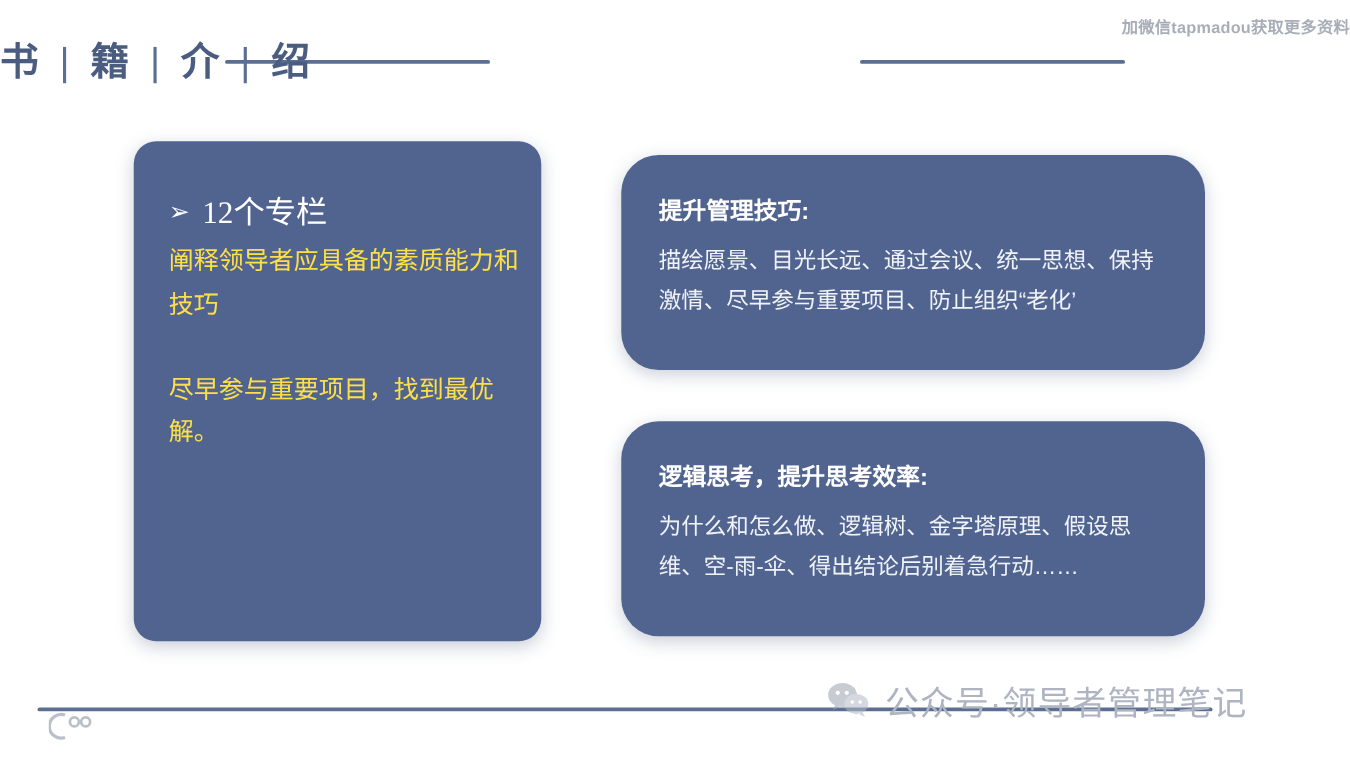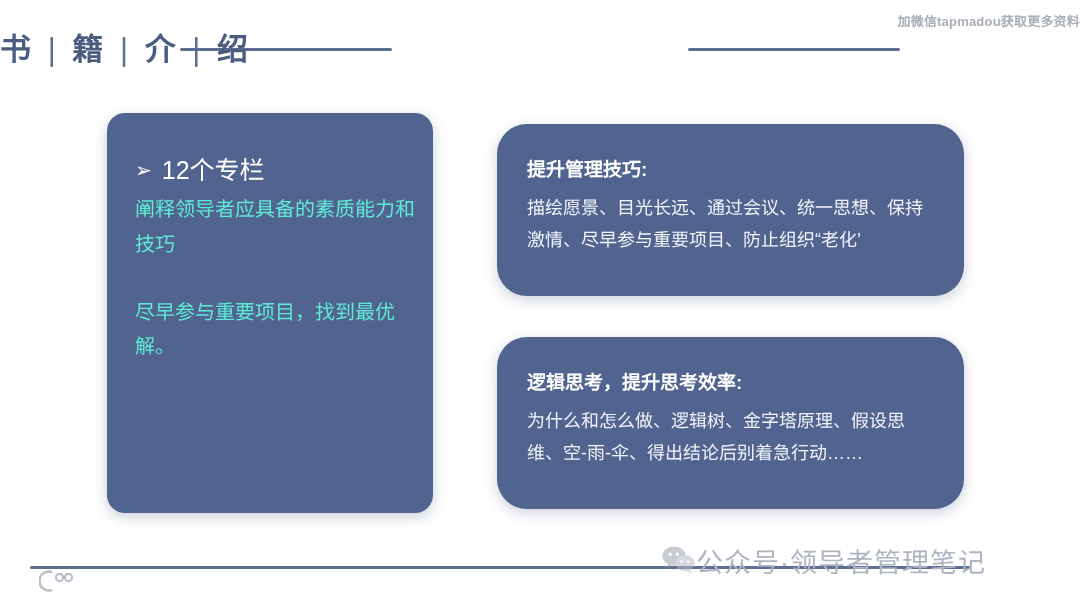--- a/index.html
+++ b/index.html
@@ -82,20 +82,21 @@
     color: #ffffff;
   }
 
   .card-left {
     left: 107px;
     top: 113px;
     width: 326px;
     height: 400px;
     border-radius: 18px;
     padding: 42px 16px 0 28px;
+    font-family: Liberation Serif, serif;
   }
 
   .card-right-top {
     left: 497px;
     top: 124px;
     width: 467px;
     height: 172px;
     border-radius: 30px;
     padding: 32px 30px 0 30px;
   }
@@ -123,21 +124,21 @@
   }
   .blk-head .arrow {
     display: inline-block;
     font-size: 20px;
     margin-right: 10px;
     transform: translateY(-2px);
   }
   .blk-body {
     font-size: 20px;
     line-height: 1.72;
-    color: #5eead4;
+    color: #fde047;
   }
 
   
   .r-head {
     font-size: 19px;
     font-weight: bold;
     line-height: 1.5;
     margin-bottom: 7px;
     color: #ffffff;
     white-space: nowrap;
@@ -159,20 +160,21 @@
     border-radius: 2px;
   }
 
   .footer-brand {
     position: absolute;
     left: 662px;
     top: 538px;
     height: 44px;
     display: flex;
     align-items: center;
+    gap: 12px;
     white-space: nowrap;
   }
   .wechat-icon {
     display: block;
     width: 34px;
     height: 30px;
     flex: 0 0 auto;
     opacity: 0.55;
   }
   .footer-brand-text {

